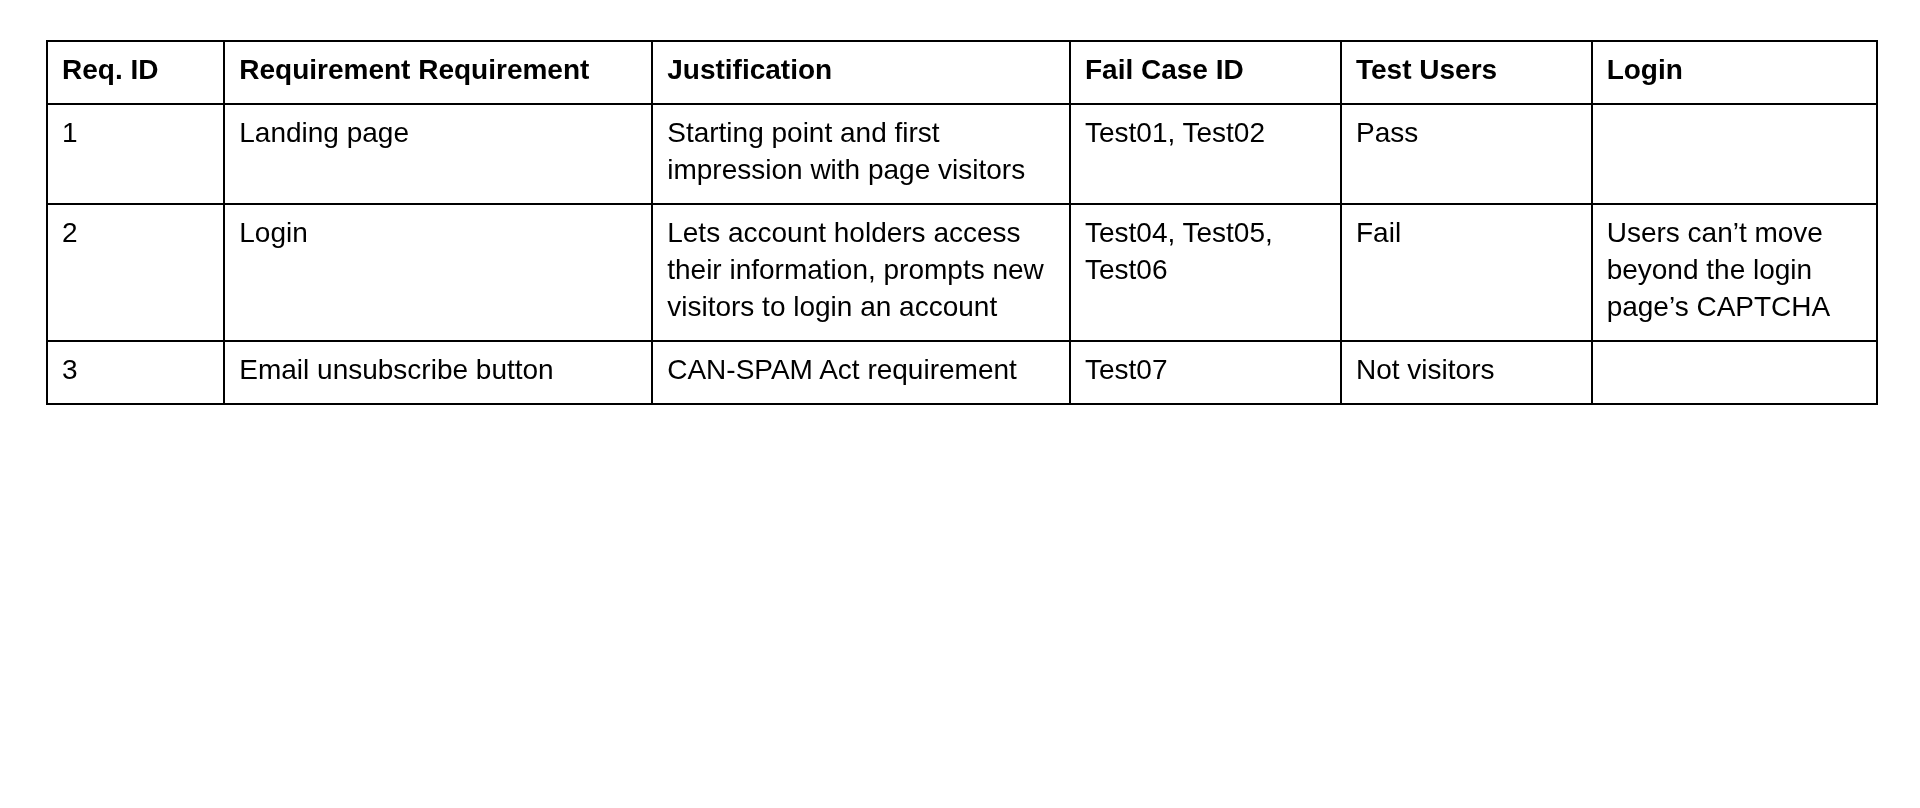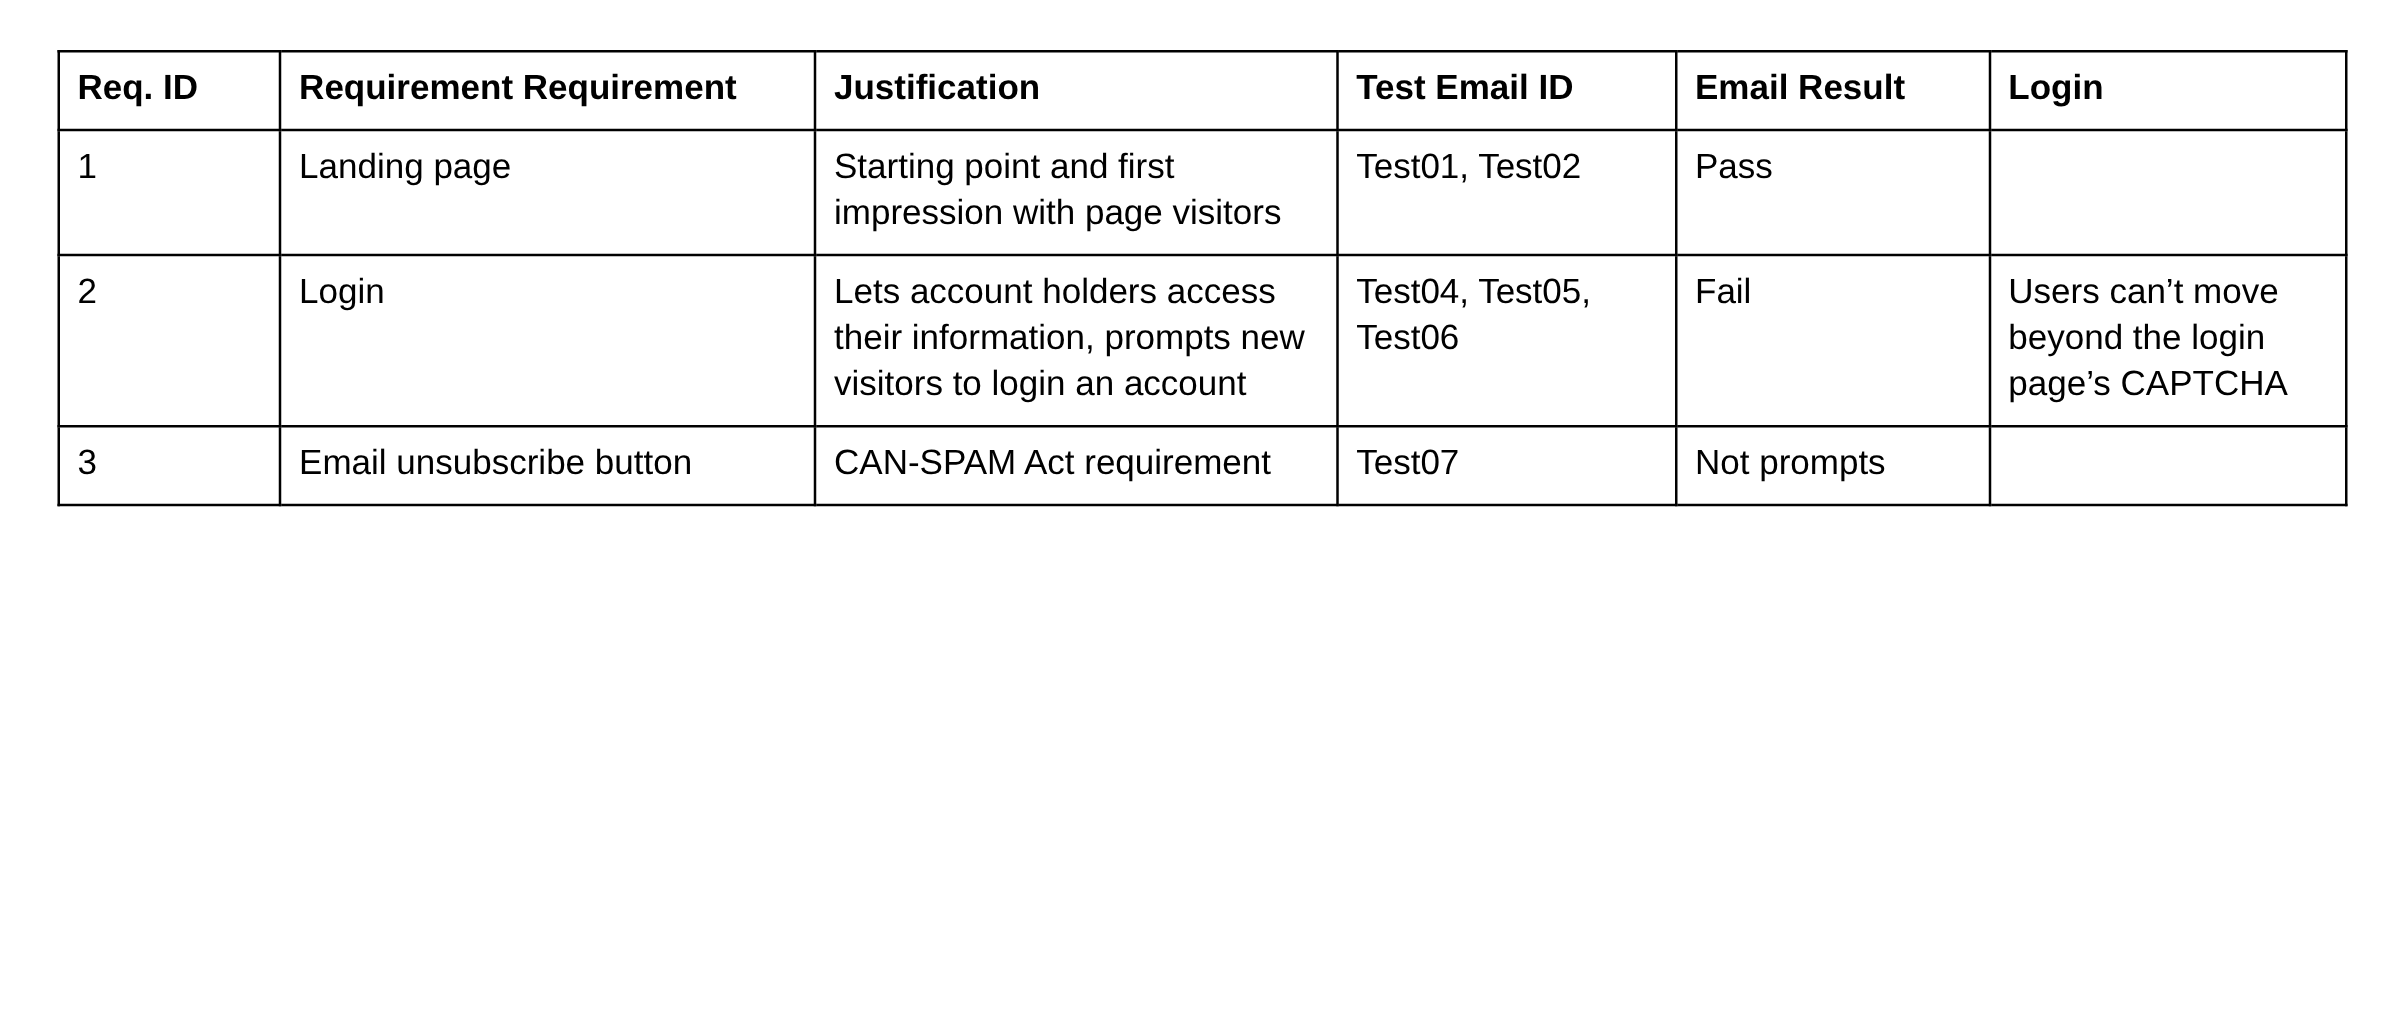--- a/index.html
+++ b/index.html
@@ -59,22 +59,22 @@
         <col class="c2">
         <col class="c3">
         <col class="c4">
         <col class="c5">
     </colgroup>
     <thead>
       <tr>
         <th>Req. ID</th>
         <th>Requirement Requirement</th>
         <th>Justification</th>
-        <th>Test Email ID</th>
-        <th>Email Result</th>
+        <th>Fail Case ID</th>
+        <th>Test Users</th>
         <th>Login</th>
       </tr>
     </thead>
     <tbody>
       <tr>
         <td>1</td>
         <td>Landing page</td>
         <td>Starting point and first impression with page visitors</td>
         <td>Test01, Test02</td>
         <td>Pass</td>
@@ -86,18 +86,18 @@
         <td>Lets account holders access their information, prompts new visitors to login an account</td>
         <td>Test04, Test05, Test06</td>
         <td>Fail</td>
         <td>Users can’t move beyond the login page’s CAPTCHA</td>
       </tr>
       <tr>
         <td>3</td>
         <td>Email unsubscribe button</td>
         <td>CAN-SPAM Act requirement</td>
         <td>Test07</td>
-        <td>Not prompts</td>
+        <td>Not visitors</td>
         <td></td>
       </tr>
     </tbody>
   </table>
 </div>
 
 </body></html>

